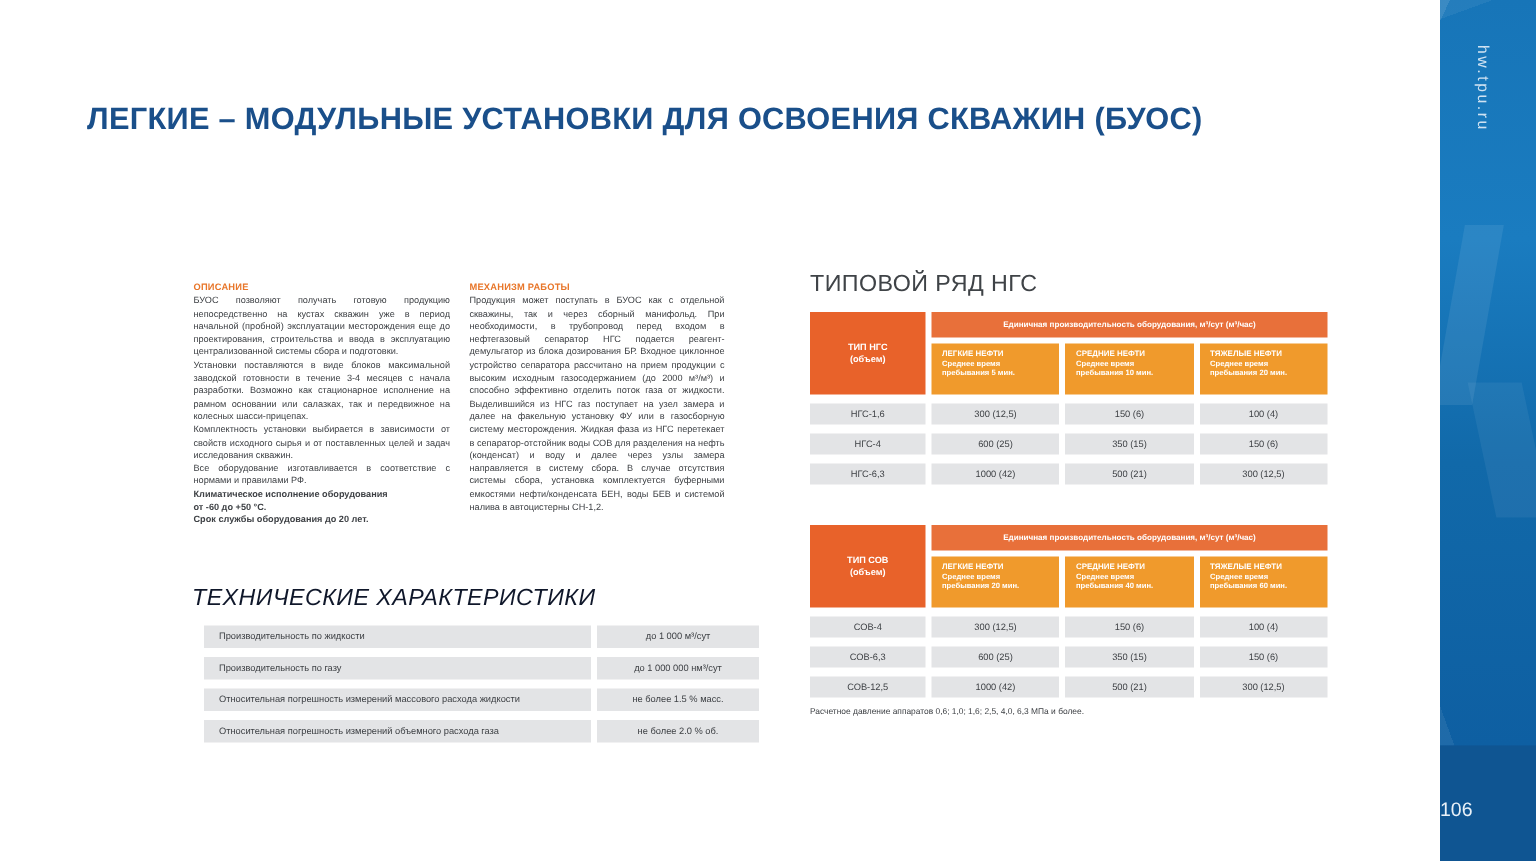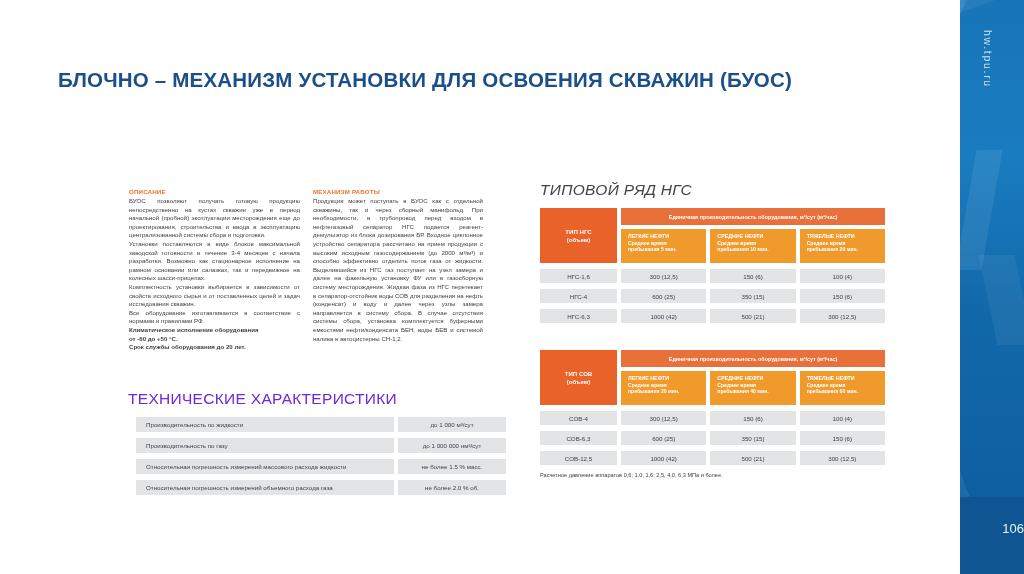--- a/index.html
+++ b/index.html
@@ -69,23 +69,23 @@
   .sidebar-url-wrap {
     position: absolute;
     left: 22px; top: 30px;
     writing-mode: vertical-rl;
     font-size: 10.5px;
     letter-spacing: 1.7px;
     color: #cfe2f2;
   }
   .page-number {
     position: absolute;
-    left: 0; bottom: 38px;
+    left: 0; bottom: 27px;
     width: 64px;
-    text-align: right;
+    text-align: left;
     color: #e9f1f8;
     font-size: 13px;
   }
 
   
   .slide-title {
     position: absolute;
     left: 58px;
     top: 68px;
     font-size: 20.5px;
@@ -124,22 +124,23 @@
     top: 188px;
     width: 170px;
   }
 
   
   .tech-heading {
     position: absolute;
     left: 128px;
     top: 390px;
     font-size: 15.5px;
-    color: #6d28d9;
+    color: #0f172a;
     letter-spacing: 0.3px;
+    font-style: italic;
   }
   .tech-table {
     position: absolute;
     left: 136px;
     top: 417px;
     width: 370px;
   }
   .tech-row {
     display: flex;
     gap: 4px;
@@ -166,21 +167,20 @@
     align-items: center;
     justify-content: center;
     box-sizing: border-box;
   }
 
   
   .tbl-heading {
     font-size: 15.5px;
     color: #3f4347;
     letter-spacing: 0.3px;
-    font-style: italic;
   }
   .typo-block { position: absolute; }
   #typo-ngs { left: 540px; top: 181px; width: 345px; }
   #typo-sov { left: 540px; top: 341px; width: 345px; }
 
   .tbl {
     margin-top: 9px;
   }
   .tbl-head {
     display: flex;
@@ -269,21 +269,21 @@
     margin-top: 7px;
     font-size: 5.6px;
     color: #3e4145;
   }
 </style>
 </head>
 <body>
 
 <div class="slide">
 
-  <div class="slide-title">БЛОЧНО – МЕХАНИЗМ УСТАНОВКИ ДЛЯ ОСВОЕНИЯ СКВАЖИН (БУОС)</div>
+  <div class="slide-title">ЛЕГКИЕ – МОДУЛЬНЫЕ УСТАНОВКИ ДЛЯ ОСВОЕНИЯ СКВАЖИН (БУОС)</div>
 
   <div class="col-desc">
     <div class="col-label">ОПИСАНИЕ</div>
     <div class="col-body">
       <p>БУОС позволяют получать готовую продукцию непосредственно на кустах скважин уже в период начальной (пробной) эксплуатации месторождения еще до проектирования, строительства и ввода в эксплуатацию централизованной системы сбора и подготовки.</p>
       <p>Установки поставляются в виде блоков максимальной заводской готовности в течение 3-4 месяцев с начала разработки. Возможно как стационарное исполнение на рамном основании или салазках, так и передвижное на колесных шасси-прицепах.</p>
       <p>Комплектность установки выбирается в зависимости от свойств исходного сырья и от поставленных целей и задач исследования скважин.</p>
       <p>Все оборудование изготавливается в соответствие с нормами и правилами РФ.</p>
       <p class="bold">Климатическое исполнение оборудования</p>
       <p class="bold">от -60 до +50 °С.</p>

